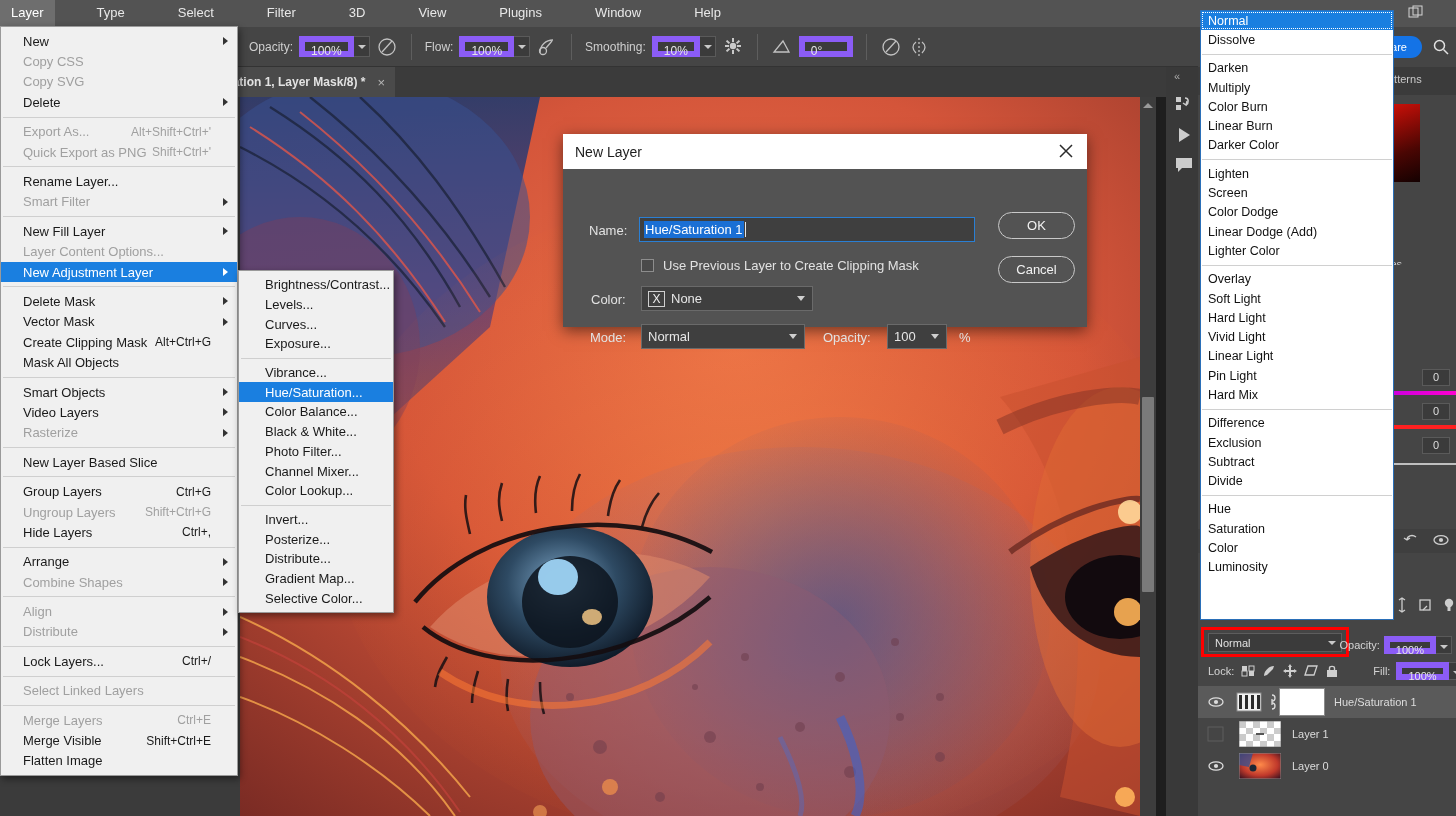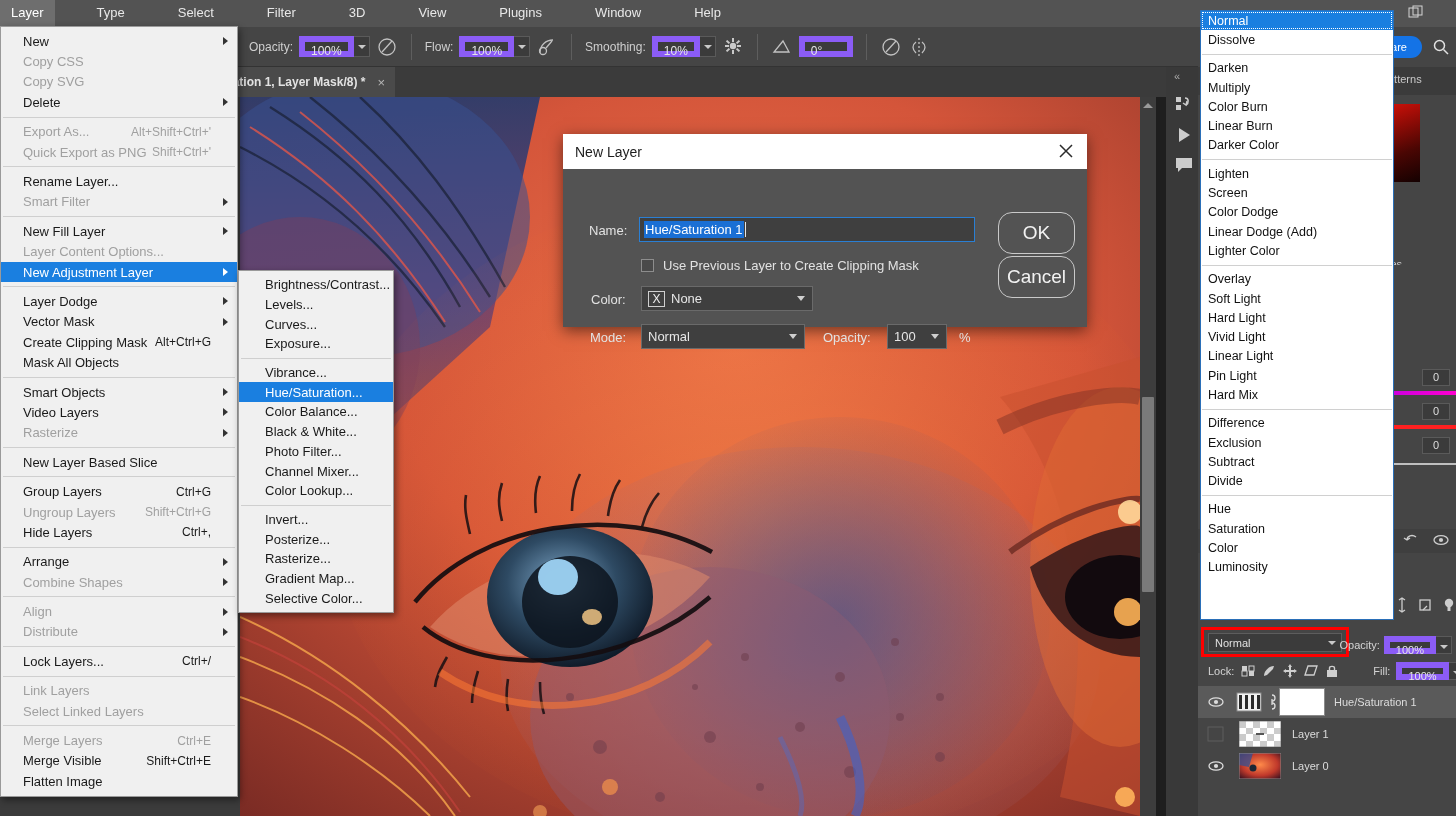--- a/index.html
+++ b/index.html
@@ -154,22 +154,22 @@
   .cbx { position:absolute; left:78px; top:90px; width:13px; height:13px;
     background:#4a4a4a; border:1px solid #8d8d8d; }
   .selbox { position:absolute; background:#3f3f3f; border:1px solid #6a6a6a;
     height:25px; display:flex; align-items:center; color:#e6e6e6; font-size:13px;
     padding:0 6px; }
   .selbox .cv { position:absolute; right:7px; top:9px; border-left:4.5px solid transparent;
     border-right:4.5px solid transparent; border-top:5px solid #cfcfcf; }
   .xmark { width:17px; height:16px; border:1px solid #cfcfcf; display:flex;
     align-items:center; justify-content:center; font-size:12px; color:#eee;
     margin-right:6px; line-height:1; }
-  .dbtn { position:absolute; width:77px; height:42px; border:1px solid #c9c9c9;
-    border-radius:14px; color:#f2f2f2; font-size:19px; display:flex;
+  .dbtn { position:absolute; width:77px; height:27px; border:1px solid #c9c9c9;
+    border-radius:14px; color:#f2f2f2; font-size:13px; display:flex;
     align-items:center; justify-content:center; background:transparent; }
 </style>
 </head>
 <body>
 
 <div id="app">
 
   <div class="leftstrip"></div>
 
   <div class="canvaswrap">
@@ -685,21 +685,21 @@
       </div>
       <div class="row dis">
         <span>Layer Content Options...</span>
       </div>
       <div class="row hl">
         <span>New Adjustment Layer</span>
         <span class="arrow"></span>
       </div>
       <div class="sep"></div>
       <div class="row">
-        <span>Layer Dodge</span>
+        <span>Delete Mask</span>
         <span class="arrow"></span>
       </div>
       <div class="row">
         <span>Vector Mask</span>
         <span class="arrow"></span>
       </div>
       <div class="row">
         <span>Create Clipping Mask</span>
         <span class="sc">Alt+Ctrl+G</span>
       </div>
@@ -754,23 +754,20 @@
         <span>Distribute</span>
         <span class="arrow"></span>
       </div>
       <div class="sep"></div>
       <div class="row">
         <span>Lock Layers...</span>
         <span class="sc">Ctrl+/</span>
       </div>
       <div class="sep"></div>
       <div class="row dis">
-        <span>Link Layers</span>
-      </div>
-      <div class="row dis">
         <span>Select Linked Layers</span>
       </div>
       <div class="sep"></div>
       <div class="row dis">
         <span>Merge Layers</span>
         <span class="sc">Ctrl+E</span>
       </div>
       <div class="row">
         <span>Merge Visible</span>
         <span class="sc">Shift+Ctrl+E</span>
@@ -816,21 +813,21 @@
         <span>Color Lookup...</span>
       </div>
       <div class="sep"></div>
       <div class="row">
         <span>Invert...</span>
       </div>
       <div class="row">
         <span>Posterize...</span>
       </div>
       <div class="row">
-        <span>Rasterize...</span>
+        <span>Distribute...</span>
       </div>
       <div class="row">
         <span>Gradient Map...</span>
       </div>
       <div class="row">
         <span>Selective Color...</span>
       </div>
     </div>
 
   <div id="blendlist">

